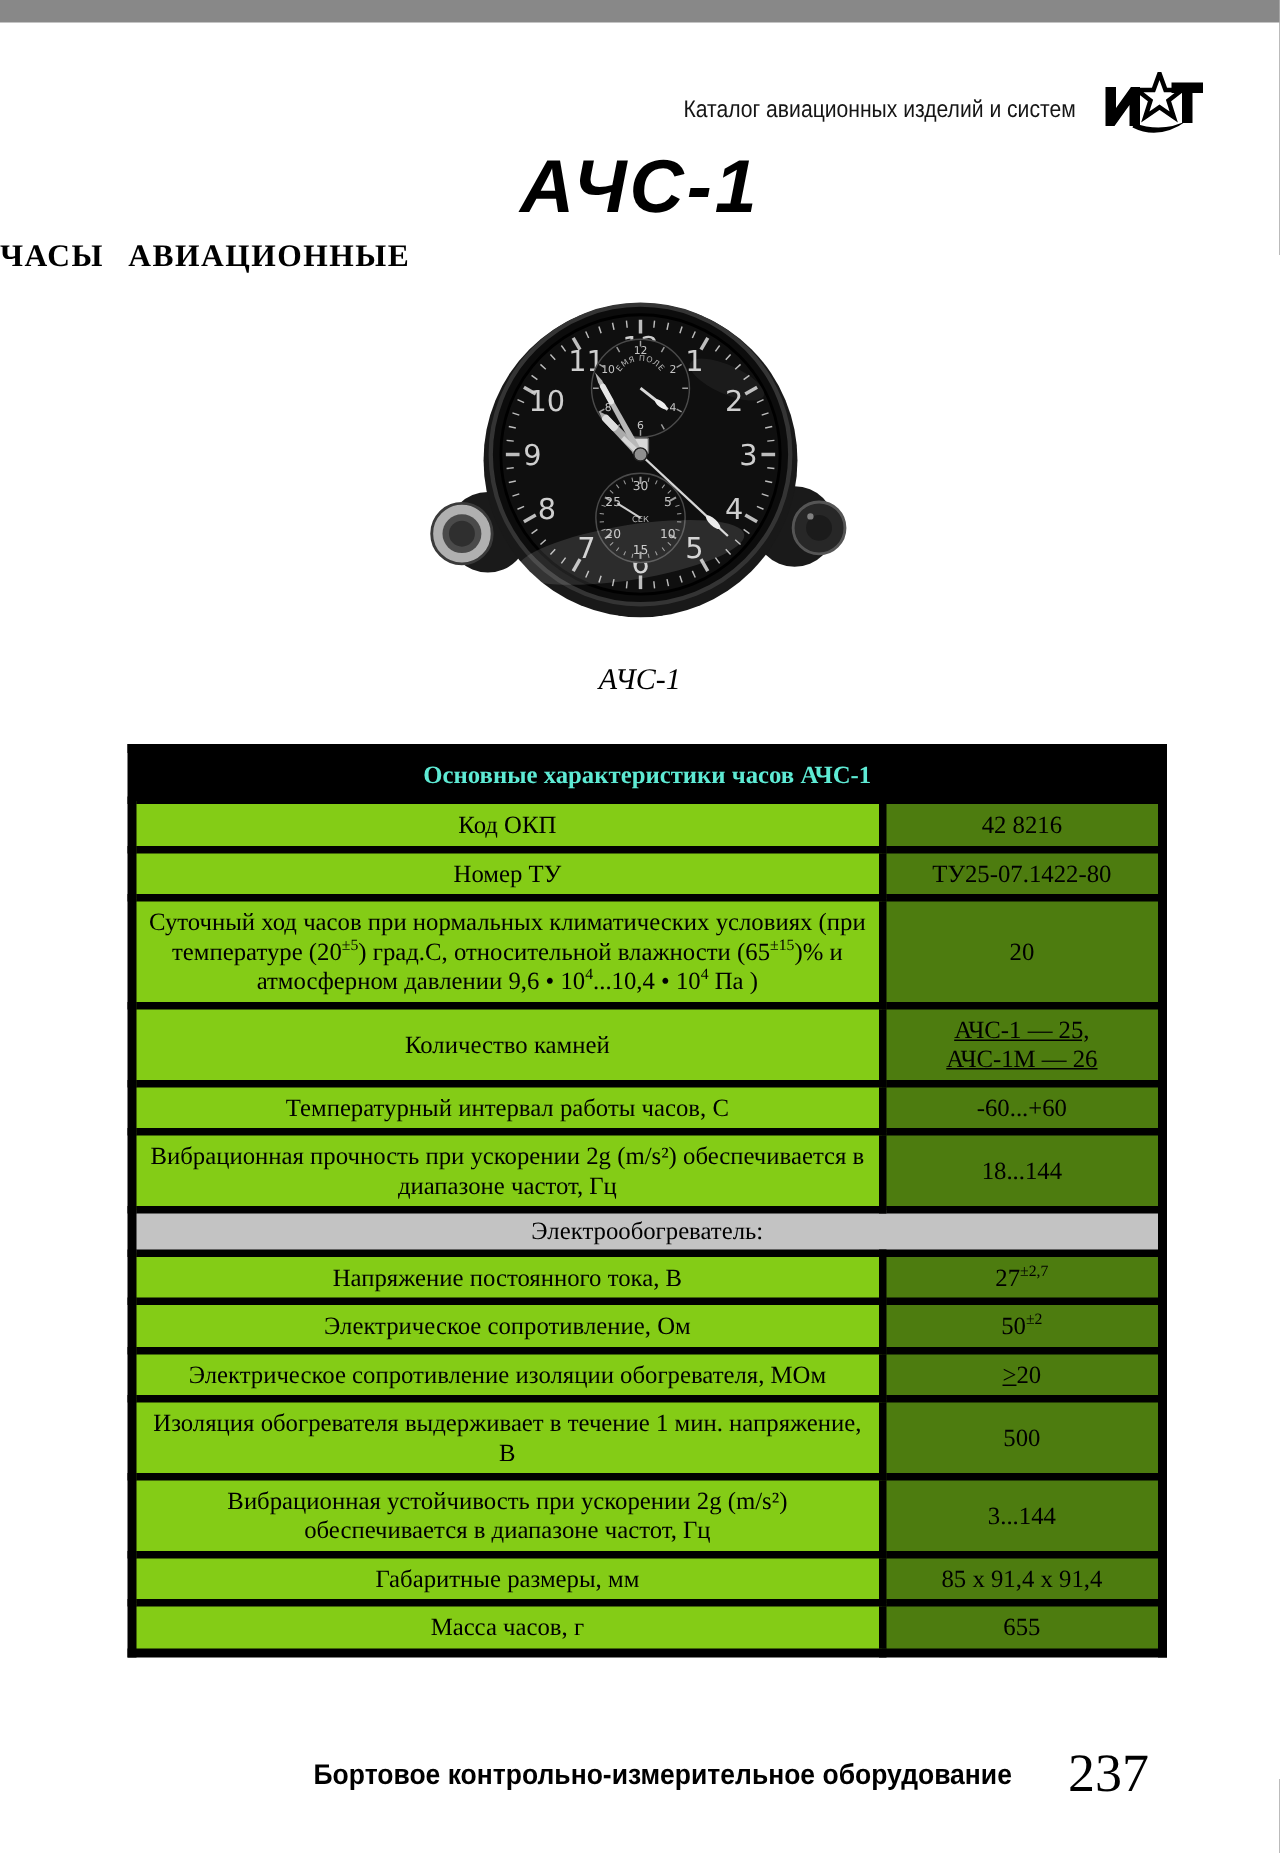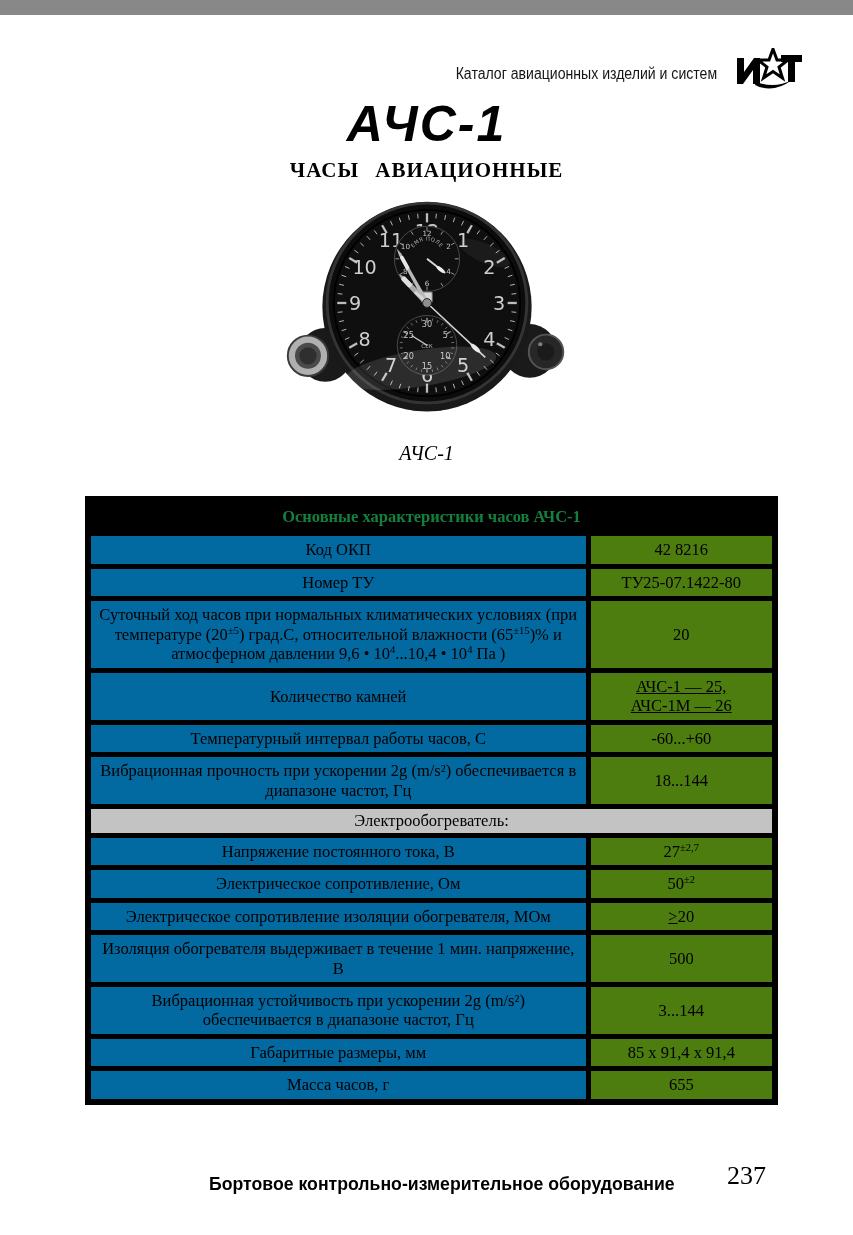--- a/index.html
+++ b/index.html
@@ -6,44 +6,44 @@
   .page{position:relative;width:853px;height:1235px;margin:15px auto;background:#ffffff;
         font-family:"Liberation Serif",serif;color:#000;overflow:hidden;}
 
   .header-caption{position:absolute;top:50px;right:136px;font-family:"Liberation Sans",sans-serif;
         font-size:16px;color:#151515;white-space:nowrap;transform:scaleX(.88);transform-origin:100% 50%;}
   .logo{position:absolute;top:33px;right:50px;width:68px;height:52px;}
 
   .title{position:absolute;top:80px;left:0;width:100%;margin:0;text-align:center;
         font-family:"Liberation Sans",sans-serif;font-weight:bold;font-style:italic;
         font-size:50px;letter-spacing:2px;color:#000;}
-  .subtitle{position:absolute;top:143px;left:0;width:100%;margin:0;text-align:center;
+  .subtitle{position:absolute;top:143px;left:0;width:100%;margin:0;
         font-family:"Liberation Serif",serif;font-weight:bold;font-size:21px;
         letter-spacing:1px;word-spacing:10px;}
 
   .clock-wrap{position:absolute;top:184px;left:283px;width:288px;height:231px;}
   .img-caption{position:absolute;top:427px;left:0;width:100%;text-align:center;
         font-family:"Liberation Serif",serif;font-style:italic;font-size:20px;}
 
   .spec-table{position:absolute;top:481px;left:85px;width:687px;border-collapse:collapse;
         border:6px solid #000;font-family:"Liberation Serif",serif;font-size:16.5px;
         table-layout:fixed;}
   .spec-table td{border:5px solid #000;text-align:center;vertical-align:middle;
         padding:4px 5px;line-height:1.18;}
-  .th-row td{background:#000;color:#15803d;font-weight:bold;padding:5px;}
-  td.label{background:#0369a1;}
+  .th-row td{background:#000;color:#5eead4;font-weight:bold;padding:5px;}
+  td.label{background:#84cc16;}
   td.value{background:#4d7c0f;}
   tr.section td{background:#c3c3c3;padding:2px;}
   .spec-table sup{font-size:10.5px;line-height:0;}
   .ul{text-decoration:underline;}
   .vline{display:block;text-decoration:underline;}
 
   .footer-title{position:absolute;top:1158px;right:178px;font-family:"Liberation Sans",sans-serif;
         font-weight:bold;font-size:19px;white-space:nowrap;transform:scaleX(.93);transform-origin:100% 50%;}
-  .page-number{position:absolute;top:1146px;right:87px;font-family:"Liberation Serif",serif;font-size:26px;}
+  .page-number{position:absolute;top:1146px;right:87px;font-family:"Liberation Serif",serif;font-size:36px;}
 </style>
 </head>
 <body>
 
 <div class="page">
 
   <div class="header-caption">Каталог авиационных изделий и систем</div>
 
   <svg class="logo" viewBox="0 0 68 52" aria-hidden="true">
     <polygon points="2,36 2,10 9,10 9,24 19,10 25,10 25,36 18,36 18,22 8,36" fill="#000"></polygon>

